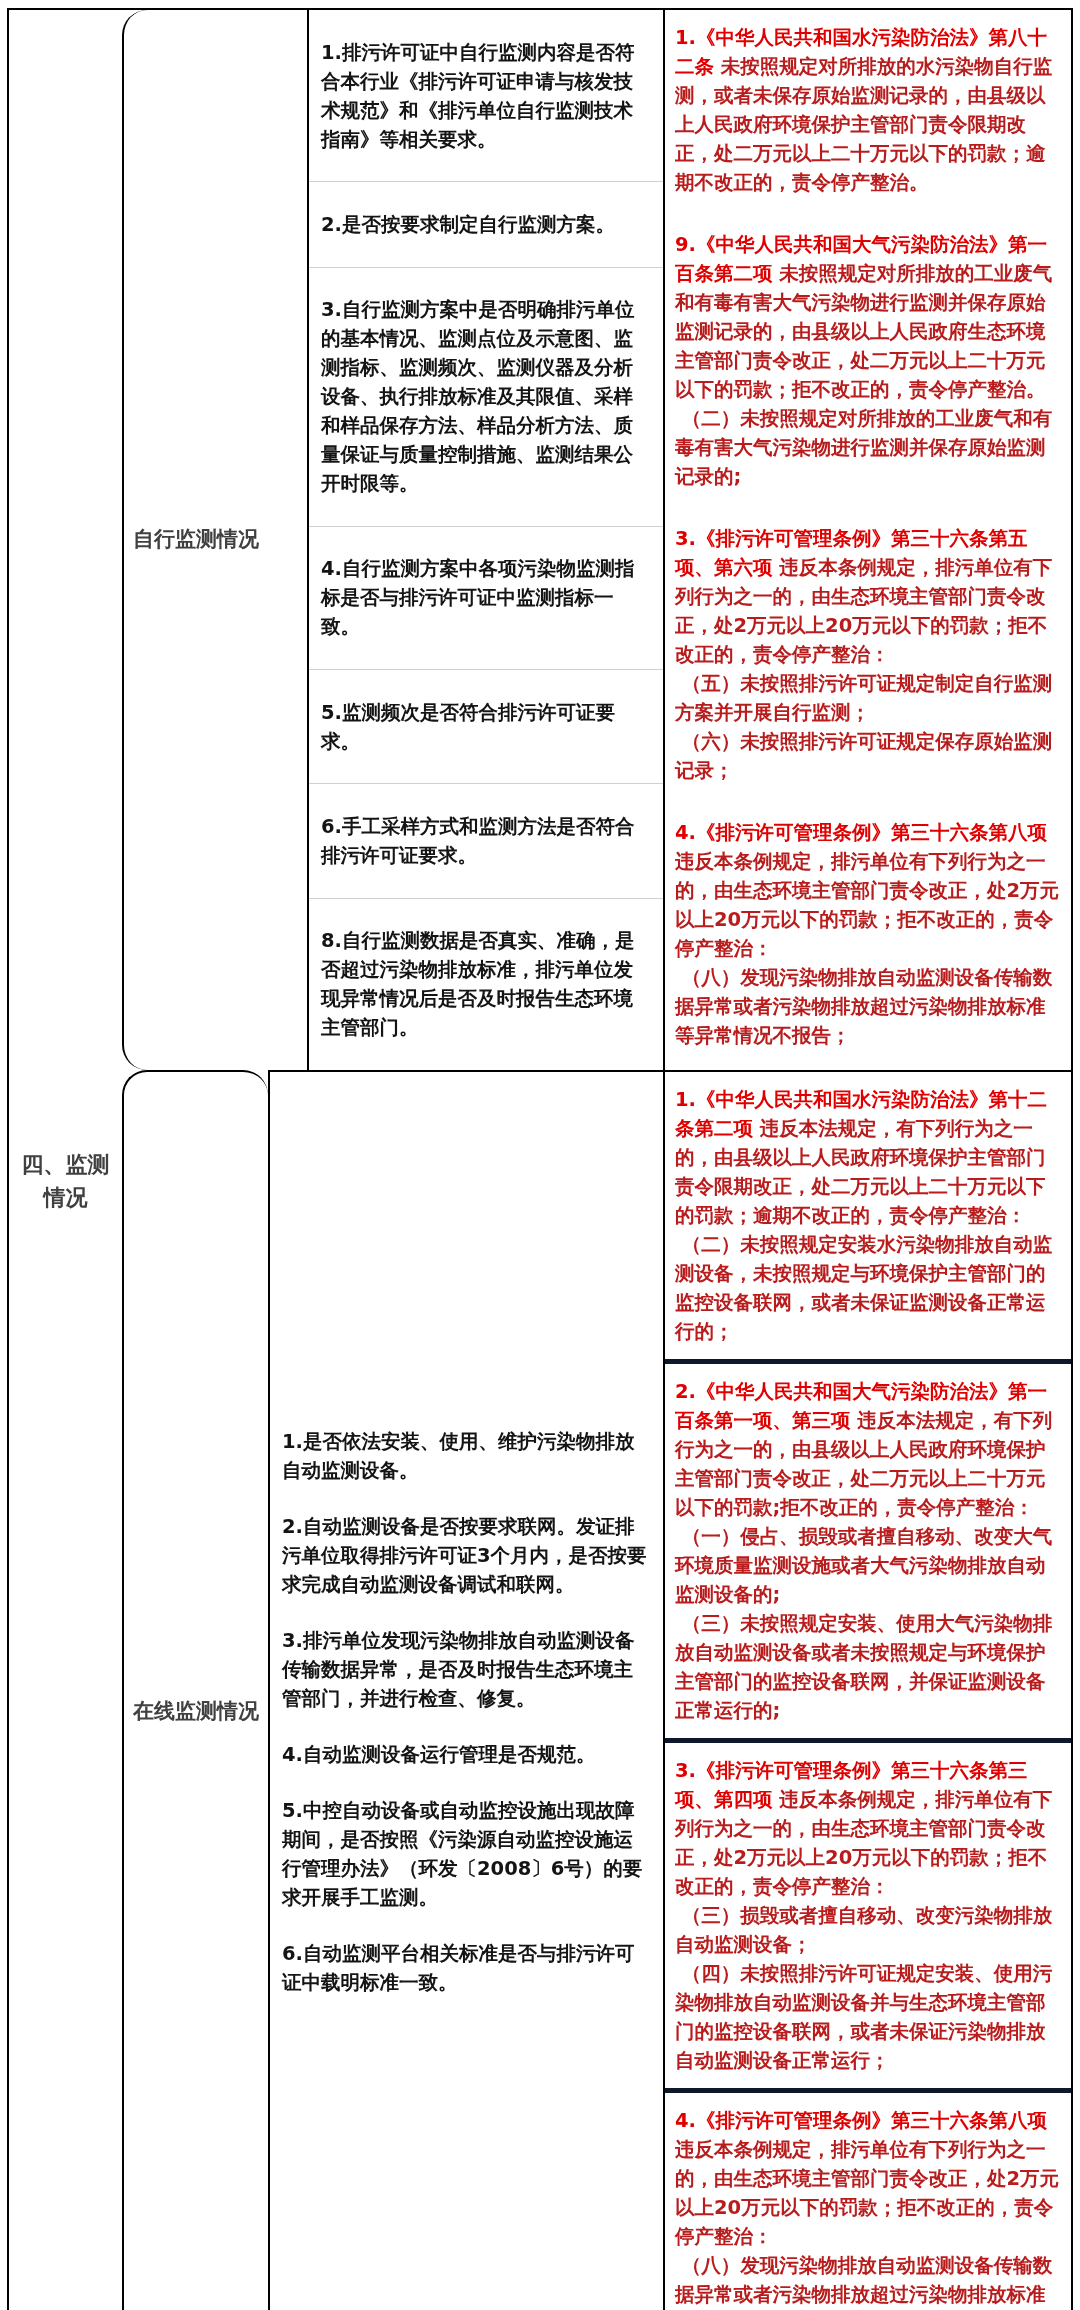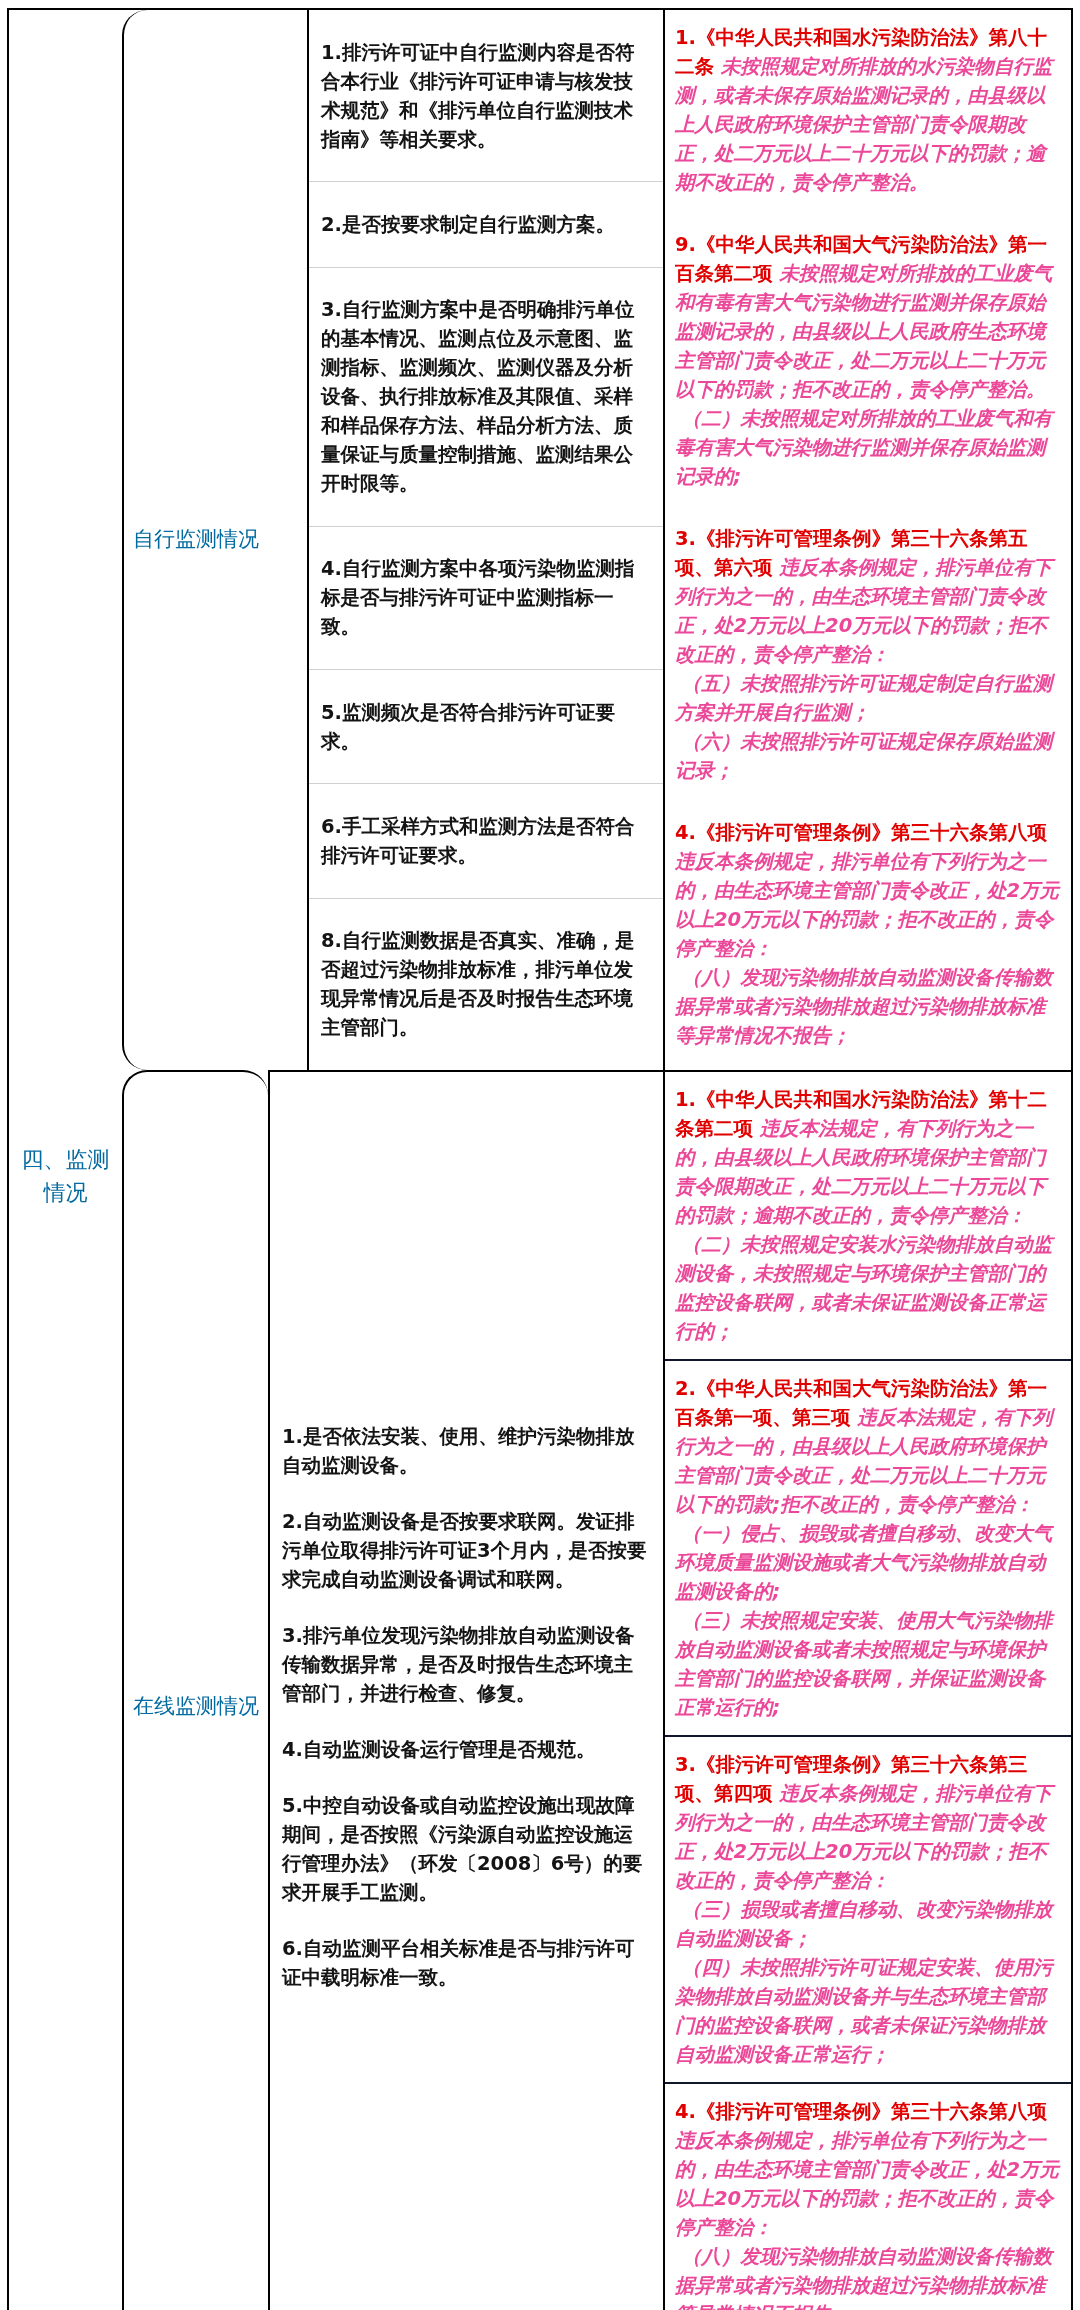--- a/index.html
+++ b/index.html
@@ -14,21 +14,21 @@
     color:#141414;
   }
   .cell{box-sizing:border-box;}
   .bL{border-left:2px solid #000;}
   .bT{border-top:2px solid #000;}
   .cat{
     grid-column:1;grid-row:1/3;
     display:flex;align-items:center;justify-content:center;
     text-align:center;padding:0 4px;
   }
-  .blue{color:#0369a1;font-weight:normal;font-size:22px;line-height:1.5;border-radius:25px;}
+  .blue{color:#404040;font-weight:bold;font-size:22px;line-height:1.5;border-radius:25px;}
   .rowlabel{
     display:flex;align-items:center;justify-content:center;
     text-align:center;padding:0 6px;font-size:21px;
   }
   
   .items-stack{display:flex;flex-direction:column;margin-left:39px;}
   .item-cell{
     flex:1 1 auto;
     display:flex;align-items:center;
     padding:10px 12px;
@@ -40,25 +40,25 @@
   .items-flow{
     display:flex;flex-direction:column;justify-content:center;
     padding:14px 12px;row-gap:27px;
   }
   
   .cites{padding:0;display:flex;flex-direction:column;}
   .cite{
     padding:13px 7px 13px 10px;
     font-weight:bold;font-size:19.5px;line-height:29px;
   }
-  .cites.split .cite{border-bottom:2px solid #0f172a;}
+  .cites.split .cite{border-bottom:5px solid #0f172a;}
   .cites.split .cite:last-child{border-bottom:none;}
   .cites.plain .cite{padding-bottom:20px;}
   .cite .ref{color:#E00000;}
-  .cite .body{color:#ec4899;white-space:pre-wrap;font-style:italic;}
+  .cite .body{color:#b91c1c;white-space:pre-wrap;}
   .cites.split{justify-content:space-between;}
 </style>
 </head>
 <body>
 
 <div class="page">
   <div class="grid">
 
     <div class="cell cat blue">
       <span>四、监测情况</span>

